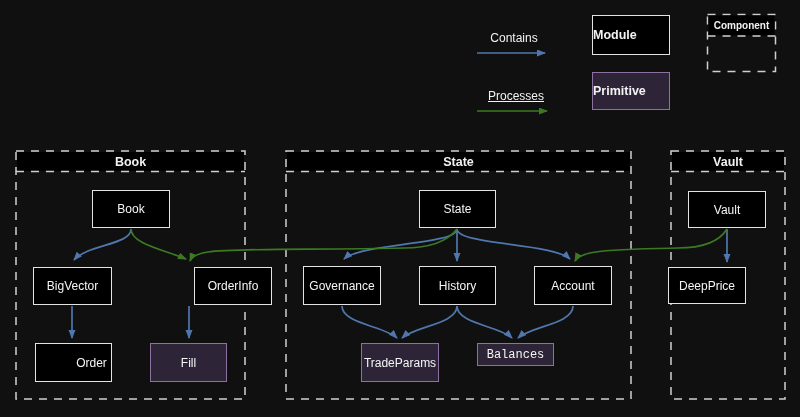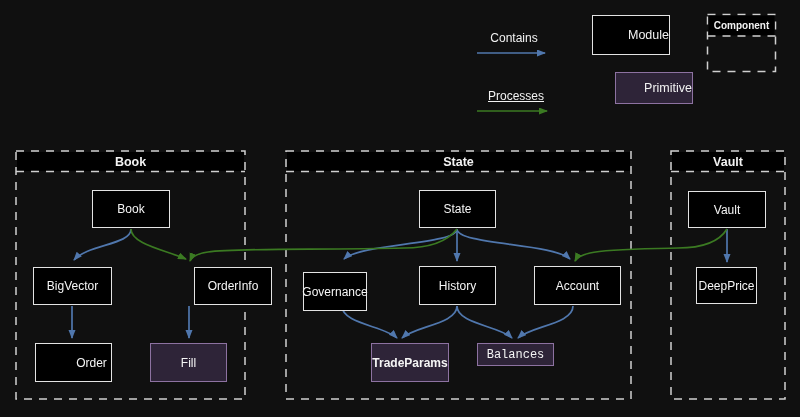--- a/index.html
+++ b/index.html
@@ -10,30 +10,30 @@
   }
   .abs{position:absolute;box-sizing:border-box;}
   .page-title{
     left:171px;top:58px;font-size:23px;font-weight:bold;color:#f5f5f5;z-index:6;
   }
   
   .legend-label{font-size:12px;text-align:center;z-index:6;}
   .lg-contains{left:477px;top:31px;width:74px;}
   .lg-processes{left:477px;top:89px;width:78px;text-decoration:underline;}
   .lg-box{
-    display:flex;align-items:center;justify-content:flex-end;
-    font-size:12.5px;z-index:6;
+    display:flex;align-items:center;justify-content:flex-start;
+    font-size:12.5px;z-index:6;font-weight:bold;
   }
   .lg-module{
     left:592px;top:15px;width:78px;height:40px;
     background:var(--module-fill,#000);border:1.5px solid var(--module-border,#e3e3e3);
   }
   .lg-primitive{
-    left:592px;top:72px;width:78px;height:32px;
-    background:var(--primitive-fill,#2e2438);border:1.5px solid var(--primitive-border,#8d72a1);margin-left:23px;
+    left:592px;top:72px;width:78px;height:38px;
+    background:var(--primitive-fill,#2e2438);border:1.5px solid var(--primitive-border,#8d72a1);
   }
   .component-label{
     left:708px;top:15px;width:67px;height:20px;
     display:flex;align-items:center;justify-content:center;
     font-size:10px;font-weight:bold;z-index:6;
   }
   
   .section-title{
     display:flex;align-items:center;justify-content:center;
     font-size:12.5px;font-weight:bold;z-index:6;height:19px;
@@ -50,27 +50,27 @@
   }
   .node.primitive{
     background:var(--primitive-fill,#2e2438);border-color:var(--primitive-border,#8d72a1);
   }
   .n-book{left:92px;top:190px;width:78px;height:38px;}
   .n-bigvector{left:33px;top:267px;width:79px;height:38px;}
   .n-orderinfo{left:150px;top:267px;width:78px;height:38px;margin-left:44px;}
   .n-order{left:35px;top:343px;width:77px;height:39px;padding-left:36px;}
   .n-fill{left:150px;top:343px;width:77px;height:39px;}
   .n-state{left:419px;top:190px;width:77px;height:38px;}
-  .n-governance{left:303px;top:272px;width:64px;height:39px;}
+  .n-governance{left:303px;top:266px;width:78px;height:39px;}
   .n-history{left:419px;top:266px;width:77px;height:39px;}
-  .n-account{left:534px;top:266px;width:87px;height:39px;}
-  .n-tradeparams{left:371px;top:343px;width:78px;height:39px;font-weight:bold;}
+  .n-account{left:534px;top:266px;width:78px;height:39px;}
+  .n-tradeparams{left:361px;top:343px;width:78px;height:39px;}
   .n-balances{left:477px;top:343px;width:77px;height:23px;font-family:Liberation Mono, monospace;}
   .n-vault{left:688px;top:191px;width:78px;height:37px;}
-  .n-deepprice{left:696px;top:267px;width:61px;height:37px;}
+  .n-deepprice{left:668px;top:267px;width:78px;height:37px;}
   
   svg.layer{position:absolute;left:0;top:0;z-index:2;pointer-events:none;}
   .cluster{fill:none;stroke:#cfcfcf;stroke-width:1.5;stroke-dasharray:8 7;}
   .cluster-bar{fill:#000;}
   .cluster-underline{stroke:#cfcfcf;stroke-width:1.5;stroke-dasharray:8 7;fill:none;}
   .edge{fill:none;stroke-width:1.7;}
   .edge-c{stroke:var(--contains,#5077ad);}
   .edge-p{stroke:var(--processes,#3b7a22);}
   .mkc{fill:var(--contains,#5077ad);}
   .mkp{fill:var(--processes,#3b7a22);}

